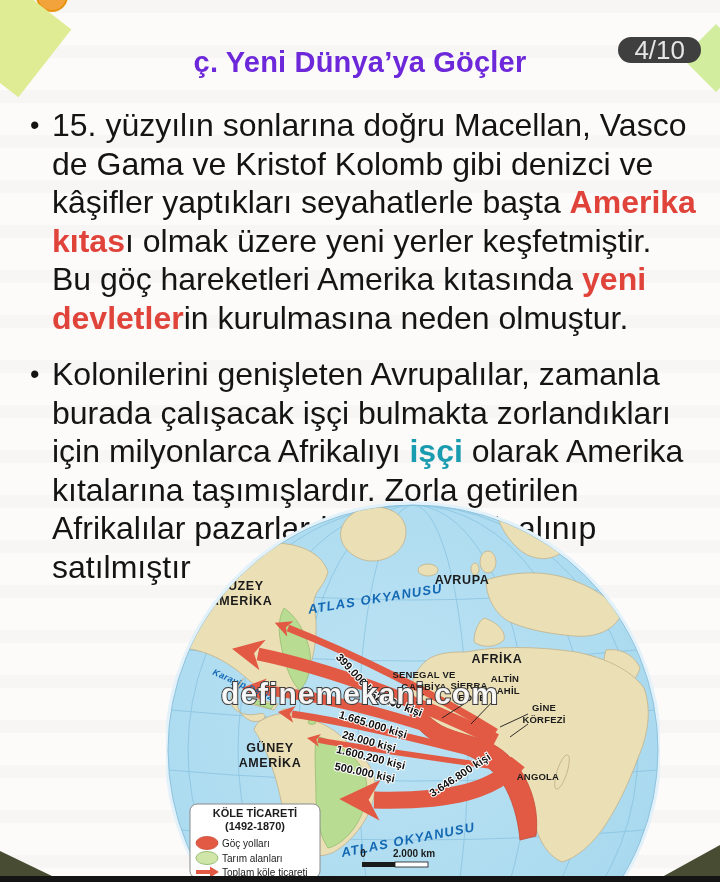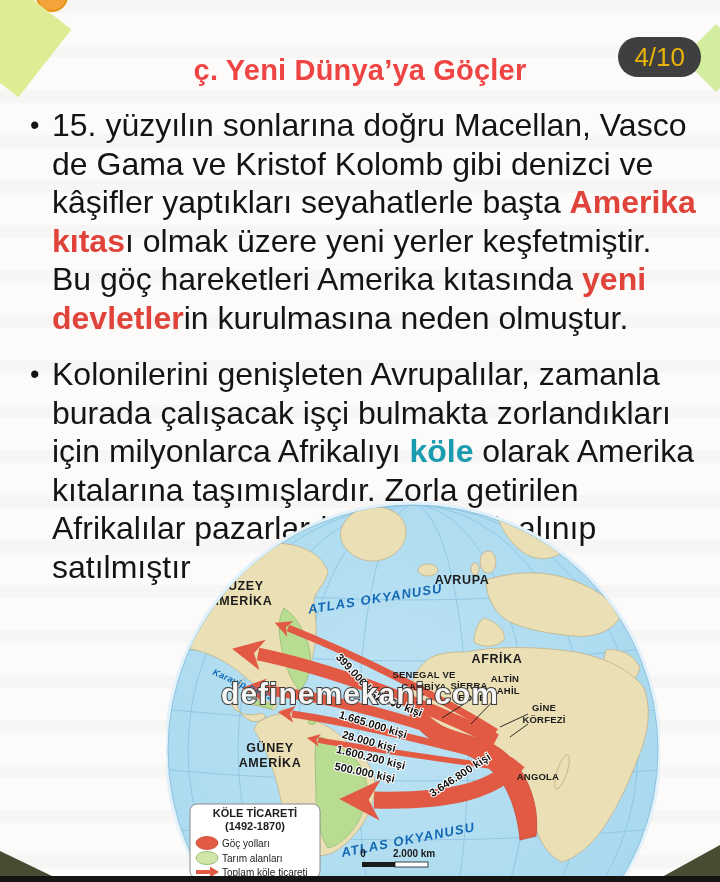--- a/index.html
+++ b/index.html
@@ -25,24 +25,24 @@
     transform:rotate(45deg);}
   .corner-tri{position:absolute;background:#474c32;}
   .corner-tri.left{left:0;bottom:5px;width:54px;height:26px;
     clip-path:polygon(0 0,100% 100%,0 100%);}
   .corner-tri.right{right:0;bottom:5px;width:58px;height:32px;
     clip-path:polygon(100% 0,100% 100%,0 100%);}
   .bottom-bar{position:absolute;left:0;bottom:0;width:720px;height:6px;background:#141414;}
 
   
   .header{position:absolute;top:42px;left:0;width:720px;text-align:center;}
-  .title{margin:12px;font-size:29px;font-weight:bold;color:#ef4444;letter-spacing:.2px;}
+  .title{margin:4px;font-size:29px;font-weight:bold;color:#6d28d9;letter-spacing:.2px;}
   .badge{
-    position:absolute;top:37px;right:19px;background:#3f3f3f;color:#eab308;
-    font-size:26px;font-weight:500;padding:7px 16px;border-radius:22px;line-height:1;
+    position:absolute;top:37px;right:19px;background:#3f3f3f;color:#e5e5e5;
+    font-size:26px;font-weight:500;padding:0 16px;border-radius:22px;line-height:1;
   }
 
   
   .content{position:absolute;left:30px;top:106px;width:668px;color:#141414;}
   .bullet-item{display:flex;align-items:flex-start;margin:0 0 18px 0;}
   .bullet-item .dot{font-size:27px;line-height:38.5px;width:22px;flex:0 0 22px;}
   .bullet-item p{margin:0;font-size:32px;line-height:38.5px;}
   .hl-red{color:#e0433a;font-weight:bold;}
   .hl-teal{color:#1a9cb0;font-weight:bold;}
 
@@ -74,21 +74,21 @@
 </div>
 <div class="badge">4/10</div>
 
 <div class="content">
   <div class="bullet-item">
     <span class="dot">•</span>
     <p><span>15. yüzyılın sonlarına doğru Macellan, Vasco de Gama ve Kristof Kolomb gibi denizci ve kâşifler yaptıkları seyahatlerle başta </span><span class="hl-red">Amerika kıtas</span><span>ı olmak üzere yeni yerler keşfetmiştir. Bu göç hareketleri Amerika kıtasında </span><span class="hl-red">yeni devletler</span><span>in kurulmasına neden olmuştur.</span></p>
   </div>
   <div class="bullet-item">
     <span class="dot">•</span>
-    <p><span>Kolonilerini genişleten Avrupalılar, zamanla burada çalışacak işçi bulmakta zorlandıkları için milyonlarca Afrikalıyı </span><span class="hl-teal">köle</span><span> olarak Amerika kıtalarına taşımışlardır. Zorla getirilen Afrikalılar pazarlarda köle olarak alınıp satılmıştır</span></p>
+    <p><span>Kolonilerini genişleten Avrupalılar, zamanla burada çalışacak işçi bulmakta zorlandıkları için milyonlarca Afrikalıyı </span><span class="hl-teal">işçi</span><span> olarak Amerika kıtalarına taşımışlardır. Zorla getirilen Afrikalılar pazarlarda köle olarak alınıp satılmıştır</span></p>
   </div>
 </div>
 
 <svg class="map-svg" viewBox="0 0 494 378">
   <defs>
     <clipPath id="globeClip">
         <circle cx="247" cy="250" r="245"></circle>
       </clipPath>
     <marker id="ah" viewBox="0 0 10 10" refX="1.5" refY="5" markerWidth="2.4" markerHeight="2.4" orient="auto">
       <path d="M0,0 L10,5 L0,10 L2.8,5 Z" fill="#e25a44"></path>

